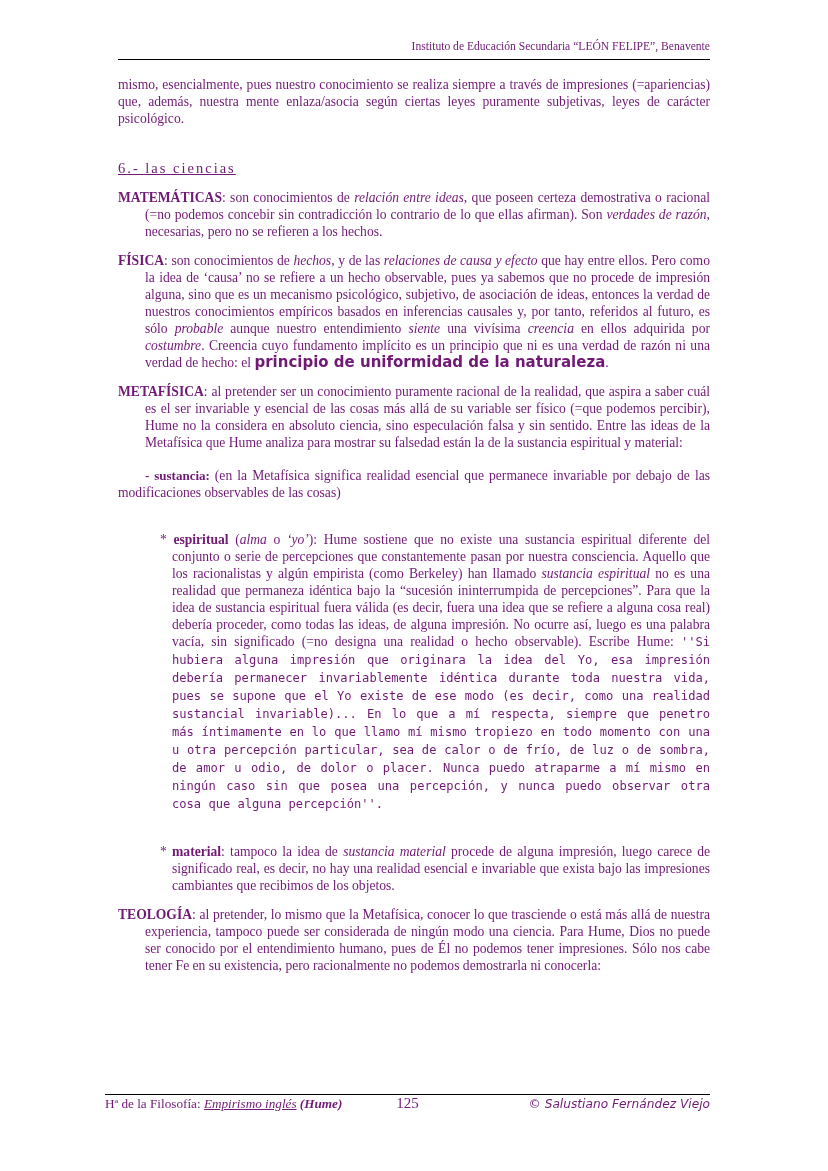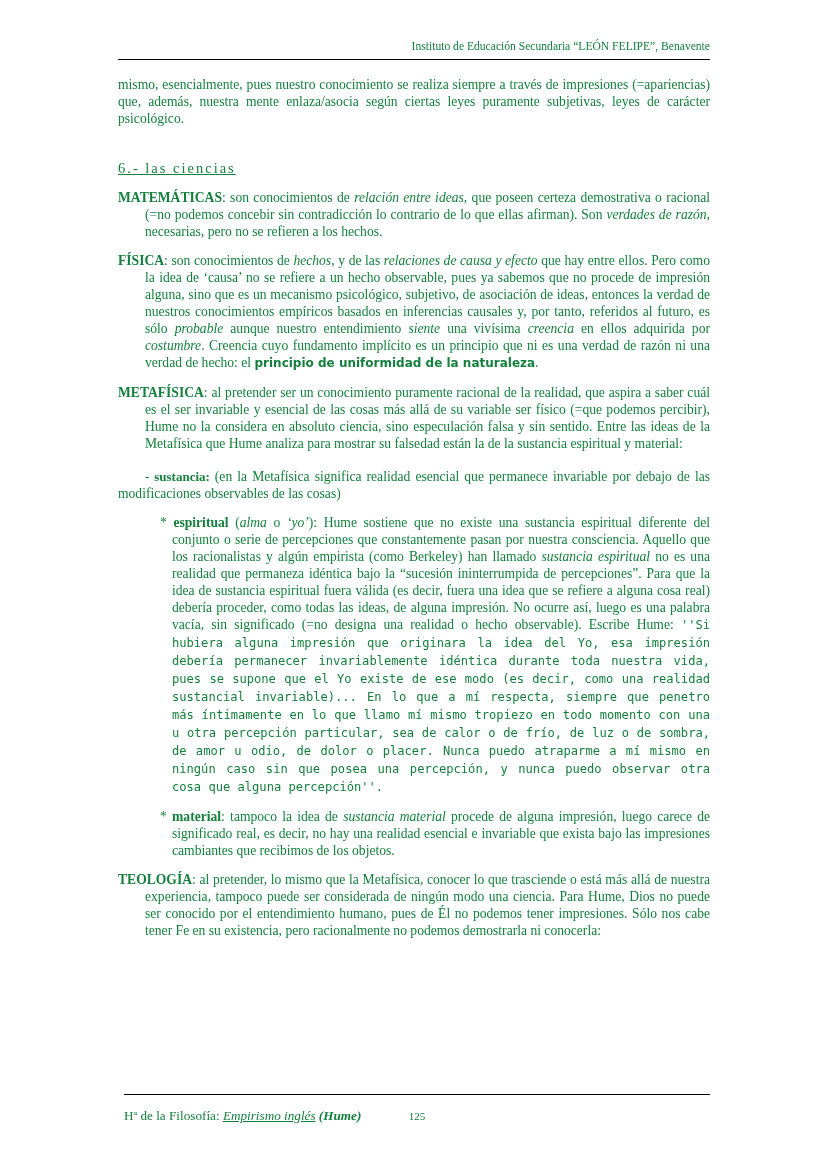--- a/index.html
+++ b/index.html
@@ -1,51 +1,51 @@
 <!DOCTYPE html>
 <html><head>
 <meta charset="utf-8">
 <style>
   * { box-sizing: border-box; }
   html, body { margin: 0; padding: 0; background: #ffffff; }
   .page {
     width: 828px; height: 1171px; margin: 0 auto; background: #ffffff;
-    position: relative; color: #15803d;
+    position: relative; color: #701a75;
     font-family: "Liberation Serif", serif;
     padding: 40px 118px 0 118px; overflow: hidden;
   }
   .page-header { border-bottom: 1.4px solid #000; padding-bottom: 5px; }
   .page-header .institution { text-align: right; font-size: 11.6px; line-height: 14px; }
 
   .para { font-size: 13.6px; line-height: 17px; text-align: justify; margin: 0; }
   .intro { margin-top: 16px; }
 
   .section-title-wrap { margin: 32px 0 8px 0; }
   .section-title { font-size: 14.5px; letter-spacing: 2px; text-decoration: underline; }
 
   .term { padding-left: 27px; text-indent: -27px; margin-top: 12px; }
   .sustancia { margin-top: 16px; text-indent: 27px; }
-  .sub { margin-left: 54px; text-indent: -12px; margin-top: 12px; }
+  .sub { margin-left: 54px; text-indent: -12px; margin-top: 30px; }
 
   .seg-term { font-weight: bold; }
   .seg-bigbold { font-weight: bold; font-size: 13px; }
   .seg-italic { font-style: italic; }
   .seg-bolditalic { font-style: italic; font-weight: bold; }
   .seg-italic-underline { font-style: italic; text-decoration: underline; }
   .seg-mono { font-family: "DejaVu Sans Mono", monospace; font-size: 12.1px; }
-  .seg-fancy { font-family: "DejaVu Sans", sans-serif; font-weight: bold; font-size: 12px; }
+  .seg-fancy { font-family: "DejaVu Sans", sans-serif; font-weight: bold; font-size: 15px; }
 
   .page-footer {
-    position: absolute; left: 124px; right: 118px; top: 1094px;
-    border-top: 1.4px solid #000; padding-top: 13px;
+    position: absolute; left: 105px; right: 118px; top: 1094px;
+    border-top: 1.4px solid #000; padding-top: 0;
     display: grid; grid-template-columns: 1fr auto 1fr; align-items: baseline;
     font-size: 13.2px;
   }
   .footer-left { text-align: left; }
-  .footer-page { font-size: 11px; }
+  .footer-page { font-size: 15px; }
   .footer-right { text-align: right; font-family: "DejaVu Sans", sans-serif; font-style: italic; font-size: 12.2px; }
 </style>
 </head>
 <body>
 
 <div class="page">
 
   <header class="page-header">
     <div class="institution">Instituto de Educación Secundaria “LEÓN FELIPE”, Benavente</div>
   </header>
@@ -62,15 +62,16 @@
     <p class="para term"><span class="seg-term">METAFÍSICA</span><span class="seg-normal">: al pretender ser un conocimiento puramente racional de la realidad, que aspira a saber cuál es el ser invariable y esencial de las cosas más allá de su variable ser físico (=que podemos percibir), Hume no la considera en absoluto ciencia, sino especulación falsa y sin sentido. Entre las ideas de la Metafísica que Hume analiza para mostrar su falsedad están la de la sustancia espiritual y material:</span></p>
     <p class="para sustancia"><span class="seg-bigbold">- sustancia: </span><span class="seg-normal">(en la Metafísica significa realidad esencial que permanece invariable por debajo de las modificaciones observables de las cosas)</span></p>
     <p class="para sub"><span class="seg-normal">* </span><span class="seg-term">espiritual</span><span class="seg-normal"> (</span><span class="seg-italic">alma</span><span class="seg-normal"> o </span><span class="seg-italic">‘yo’</span><span class="seg-normal">): Hume sostiene que no existe una sustancia espiritual diferente del conjunto o serie de percepciones que constantemente pasan por nuestra consciencia. Aquello que los racionalistas y algún empirista (como Berkeley) han llamado </span><span class="seg-italic">sustancia espiritual</span><span class="seg-normal"> no es una realidad que permaneza idéntica bajo la “sucesión ininterrumpida de percepciones”. Para que la idea de sustancia espiritual fuera válida (es decir, fuera una idea que se refiere a alguna cosa real) debería proceder, como todas las ideas, de alguna impresión. No ocurre así, luego es una palabra vacía, sin significado (=no designa una realidad o hecho observable). Escribe Hume: </span><span class="seg-mono">''Si hubiera alguna impresión que originara la idea del Yo, esa impresión debería permanecer invariablemente idéntica durante toda nuestra vida, pues se supone que el Yo existe de ese modo (es decir, como una realidad sustancial invariable)... En lo que a mí respecta, siempre que penetro más íntimamente en lo que llamo mí mismo tropiezo en todo momento con una u otra percepción particular, sea de calor o de frío, de luz o de sombra, de amor u odio, de dolor o placer. Nunca puedo atraparme a mí mismo en ningún caso sin que posea una percepción, y nunca puedo observar otra cosa que alguna percepción''.</span></p>
     <p class="para sub"><span class="seg-normal">* </span><span class="seg-term">material</span><span class="seg-normal">: tampoco la idea de </span><span class="seg-italic">sustancia material</span><span class="seg-normal"> procede de alguna impresión, luego carece de significado real, es decir, no hay una realidad esencial e invariable que exista bajo las impresiones cambiantes que recibimos de los objetos.</span></p>
     <p class="para term"><span class="seg-term">TEOLOGÍA</span><span class="seg-normal">: al pretender, lo mismo que la Metafísica, conocer lo que trasciende o está más allá de nuestra experiencia, tampoco puede ser considerada de ningún modo una ciencia. Para Hume, Dios no puede ser conocido por el entendimiento humano, pues de Él no podemos tener impresiones. Sólo nos cabe tener Fe en su existencia, pero racionalmente no podemos demostrarla ni conocerla:</span></p>
   </main>
 
   <footer class="page-footer">
     <div class="footer-left"><span class="seg-normal">Hª de la Filosofía: </span><span class="seg-italic-underline">Empirismo inglés</span><span class="seg-normal"> </span><span class="seg-bolditalic">(Hume)</span></div>
     <div class="footer-page">125</div>
+    <div class="footer-right">© Salustiano Fernández Viejo</div>
   </footer>
 
 </div>
 
 </body></html>

